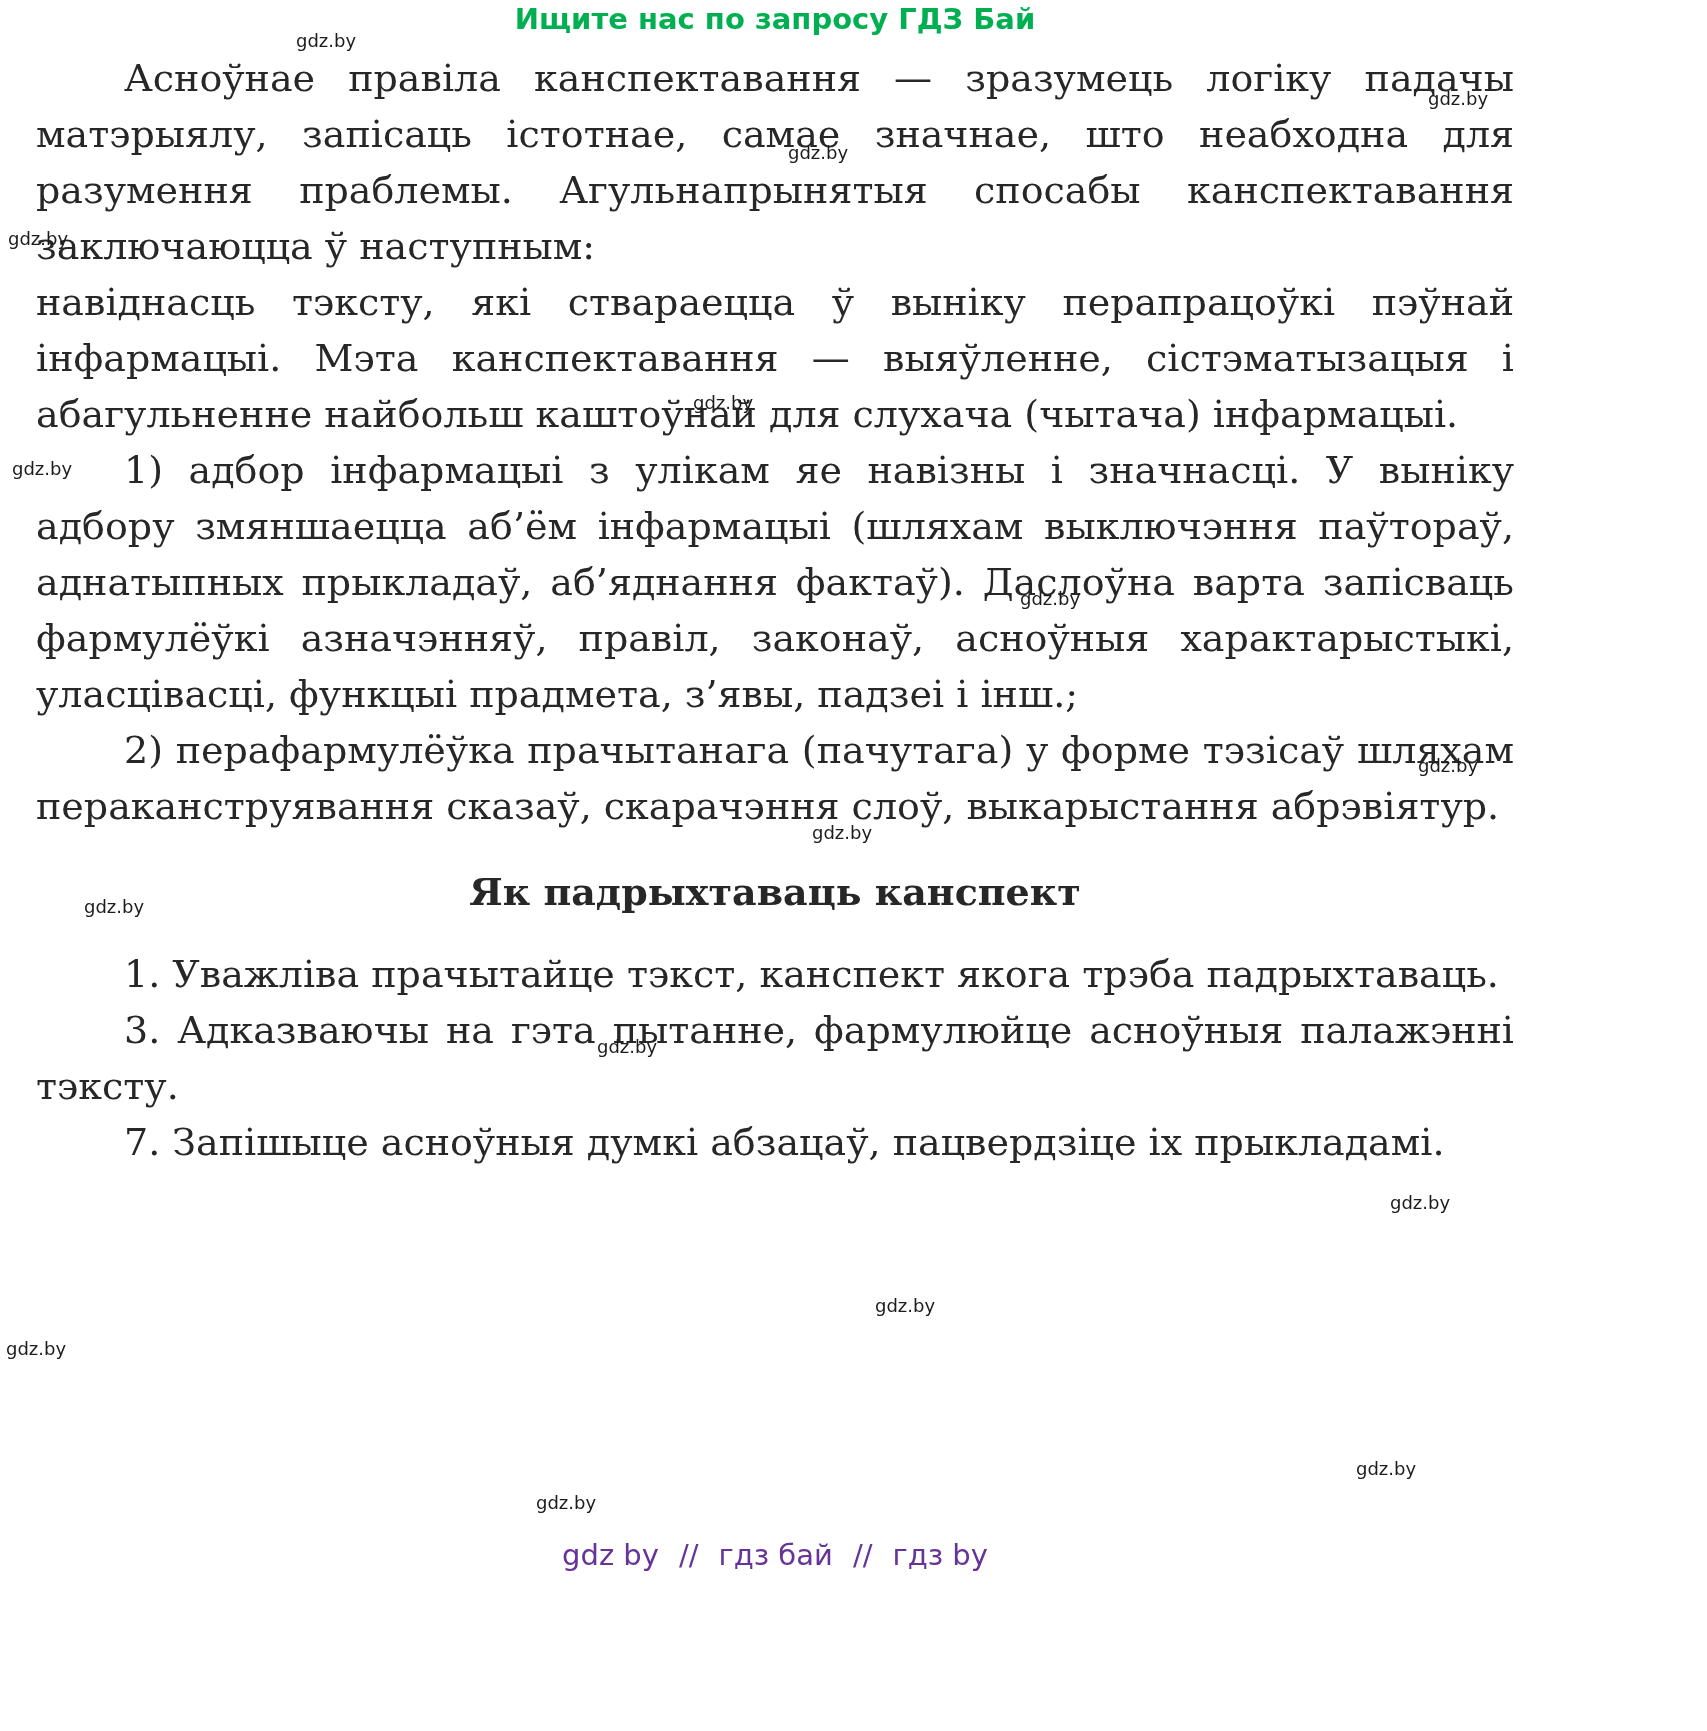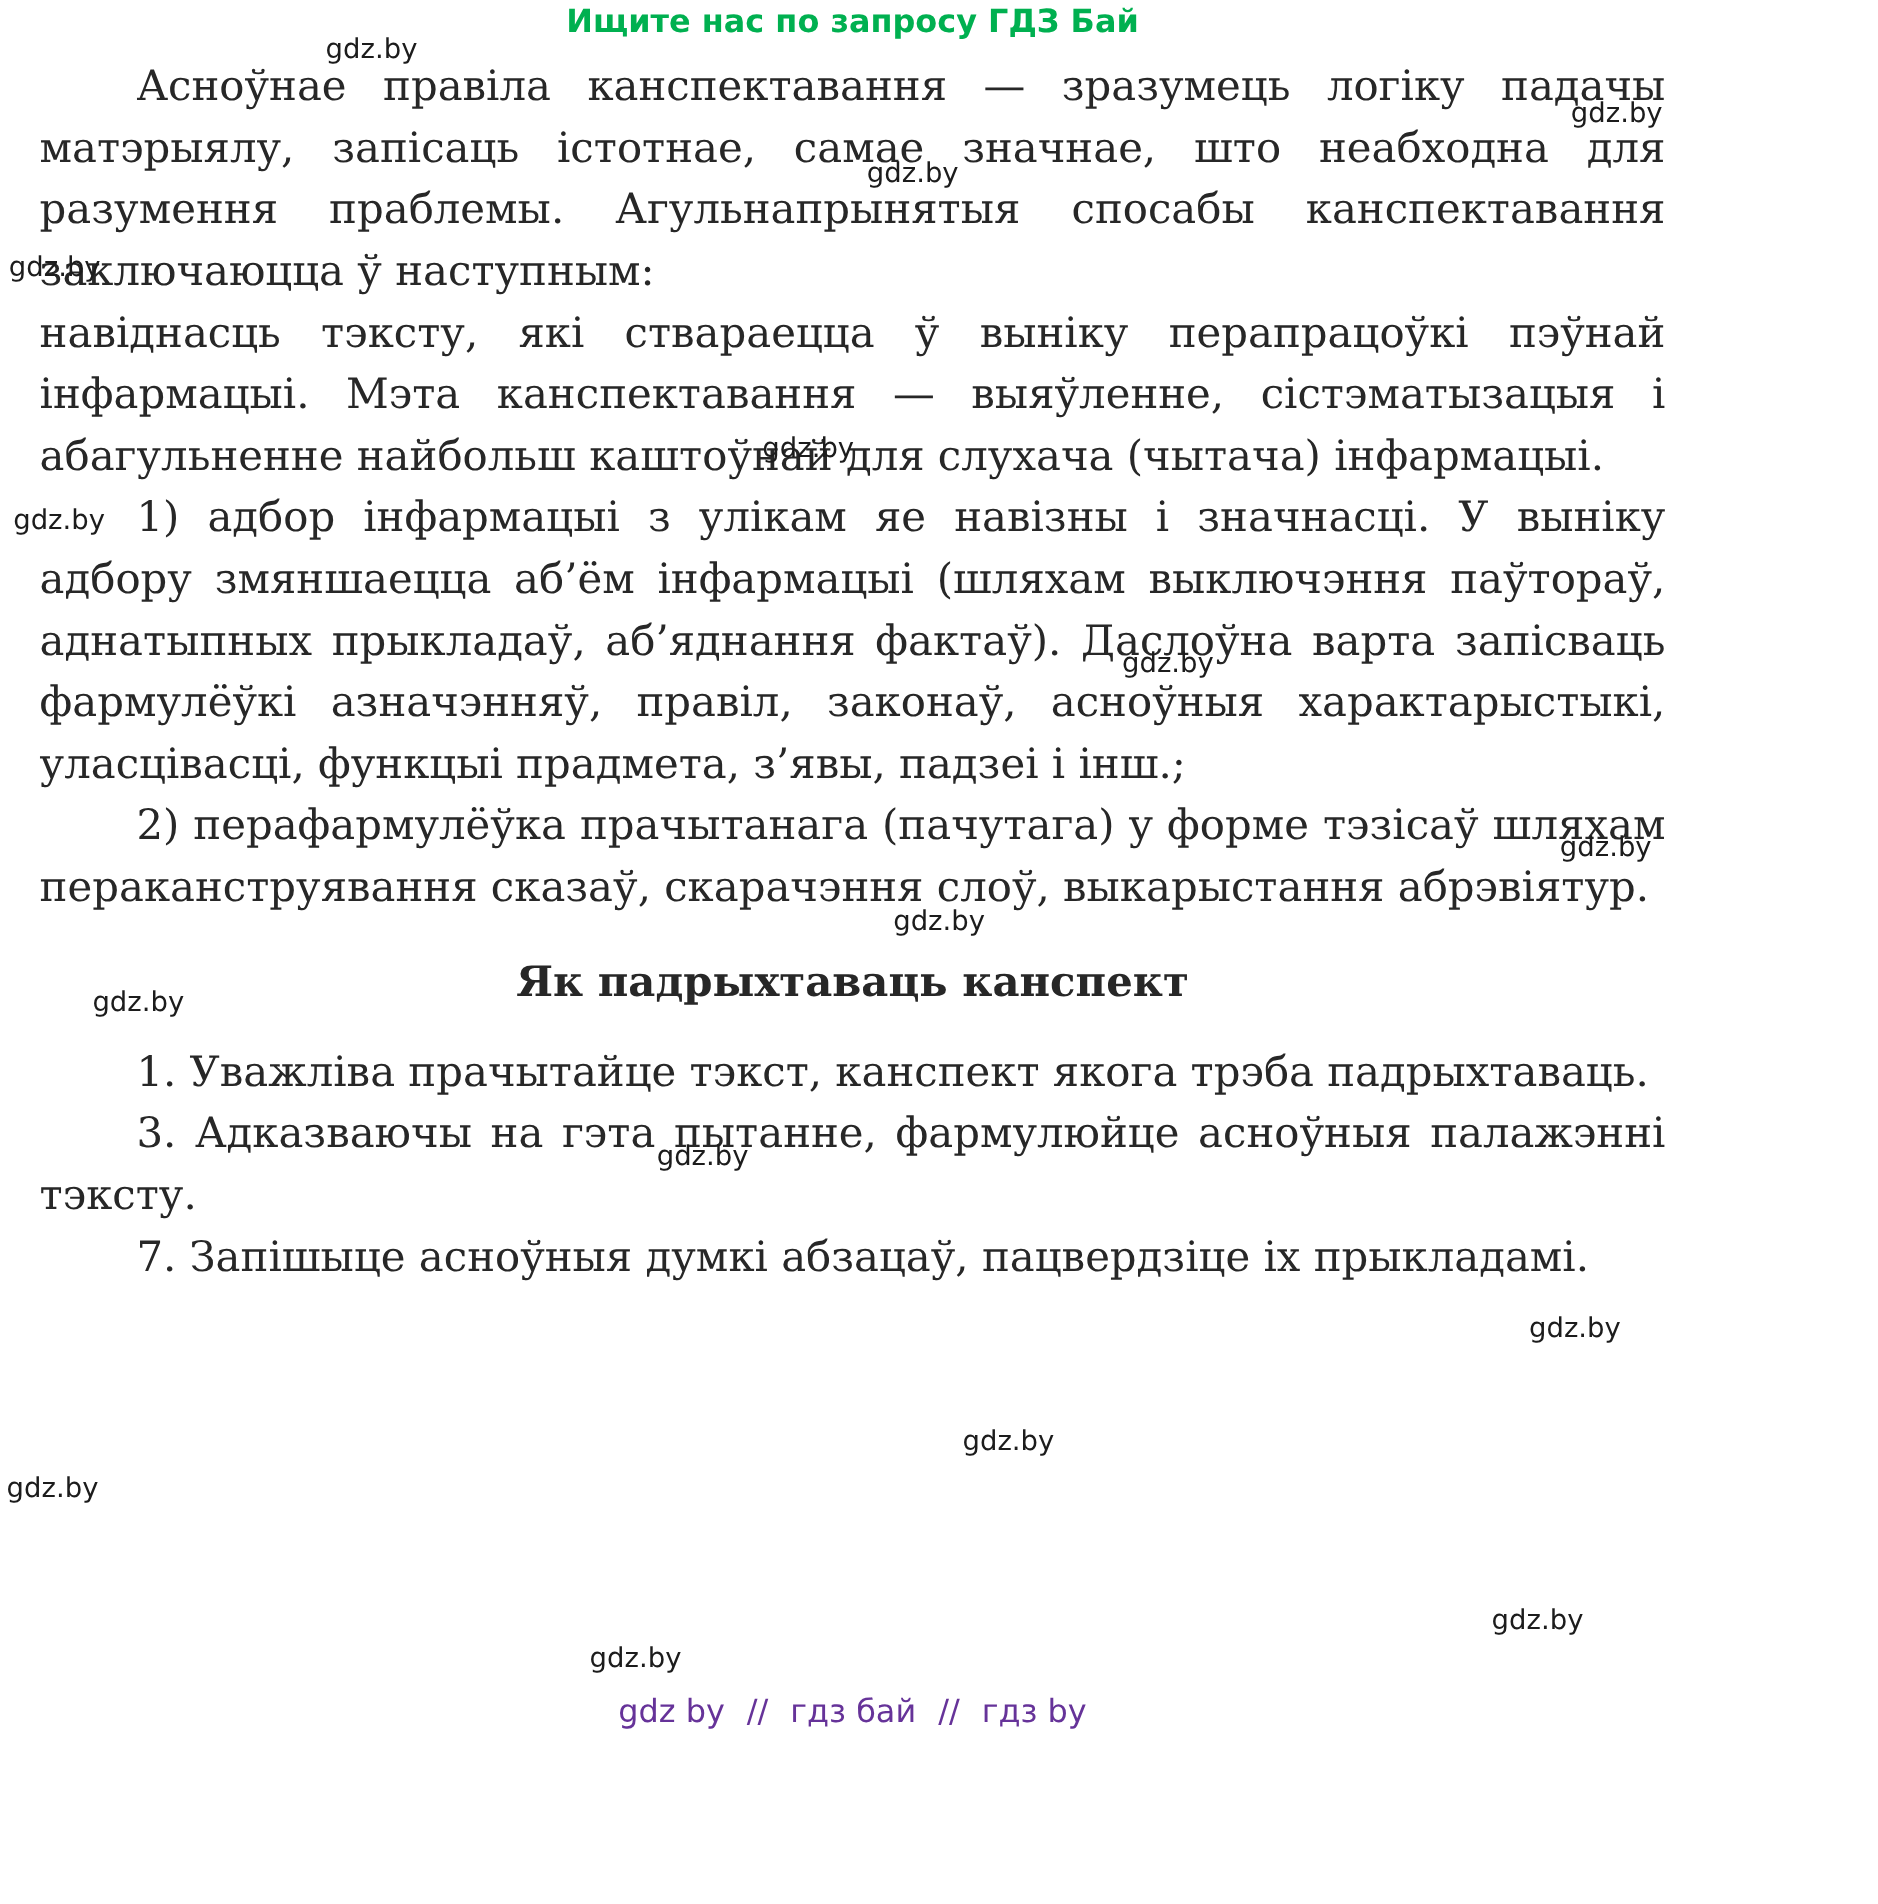--- a/index.html
+++ b/index.html
@@ -49,21 +49,21 @@
     font-weight: bold;
     text-align: center;
     text-indent: 0;
   }
   .italic {
     font-style: italic;
   }
   .watermark {
     position: absolute;
     font-family: "DejaVu Sans", "Liberation Sans", sans-serif;
-    font-size: 25px;
+    font-size: 18px;
     color: var(--watermark, #1c1c1c);
     white-space: nowrap;
   }
   .footer {
     position: absolute;
     top: 1538px;
     left: 36px;
     width: 1478px;
     text-align: center;
     font-family: "DejaVu Sans", "Liberation Sans", sans-serif;

